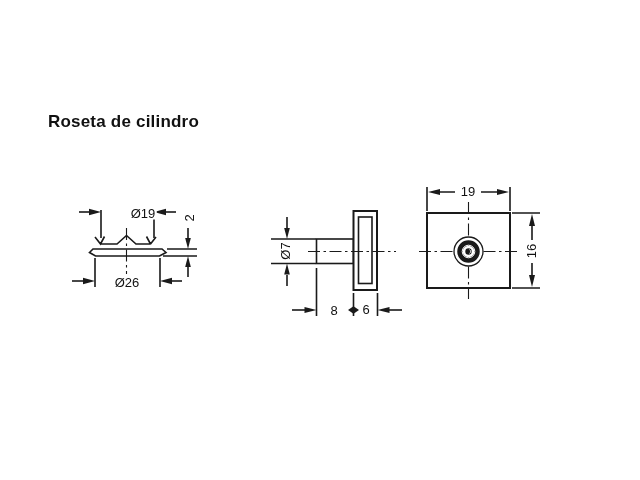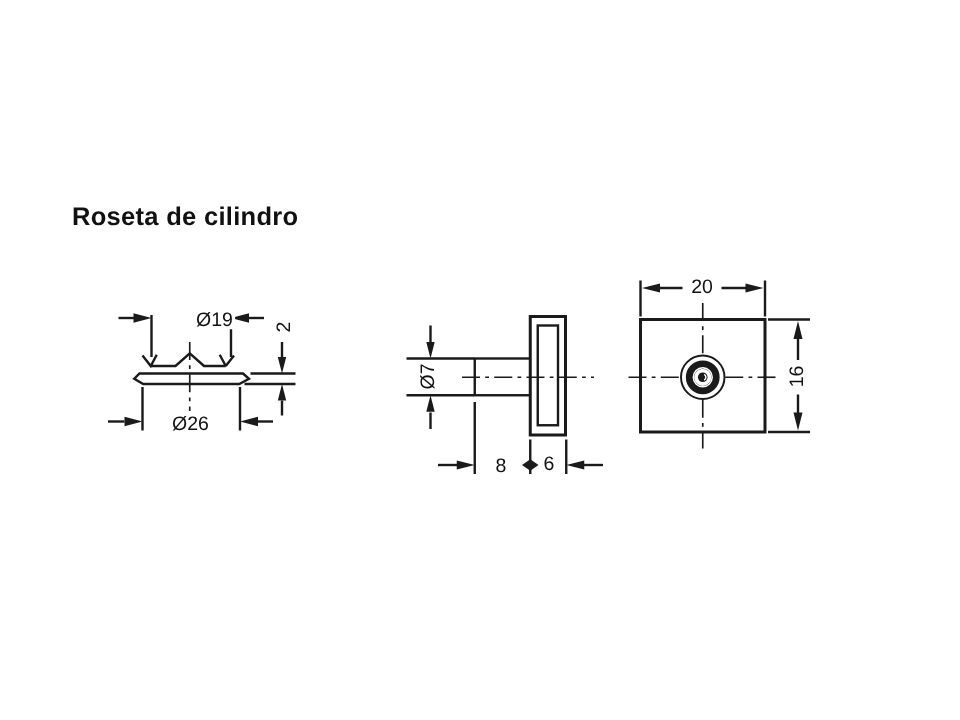--- a/index.html
+++ b/index.html
@@ -105,25 +105,25 @@
       <g>
         <circle cx="468.5" cy="251.5" r="14.5" fill="#fff" stroke="#1a1a1a" stroke-width="1.3"></circle>
         <circle cx="468.5" cy="251.5" r="8.5" fill="none" stroke="#1a1a1a" stroke-width="5.5"></circle>
         <circle cx="468.5" cy="251.5" r="6.3" fill="none" stroke="#ffffff" stroke-width="1"></circle>
         <circle cx="468.5" cy="251.5" r="3.2" fill="#1a1a1a"></circle>
         <path d="M469.5 249.6 A2.2 2.2 0 0 1 469.5 253.4" stroke="#ffffff" stroke-width="1" fill="none"></path>
       </g>
     </g>
   </svg>
 
-  <div class="title" style="left:48px;top:135px">Roseta de cilindro</div>
+  <div class="title" style="left:48px;top:112px">Roseta de cilindro</div>
 
   <span class="dim" style="left:143px;top:213px">Ø19</span>
   <span class="dim rot" style="left:189px;top:218px">2</span>
   <span class="dim" style="left:127px;top:282px">Ø26</span>
 
   <span class="dim rot" style="left:285px;top:251px">Ø7</span>
   <span class="dim" style="left:334px;top:310px">8</span>
   <span class="dim" style="left:366px;top:309px">6</span>
 
-  <span class="dim" style="left:468px;top:191px">20</span>
+  <span class="dim" style="left:468px;top:191px">19</span>
   <span class="dim rot" style="left:531px;top:251px">16</span>
 </div>
 
 </body></html>

